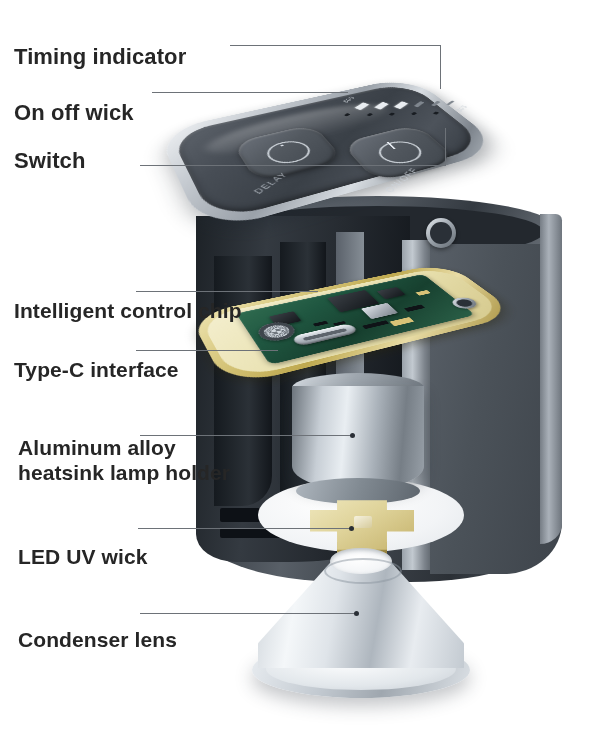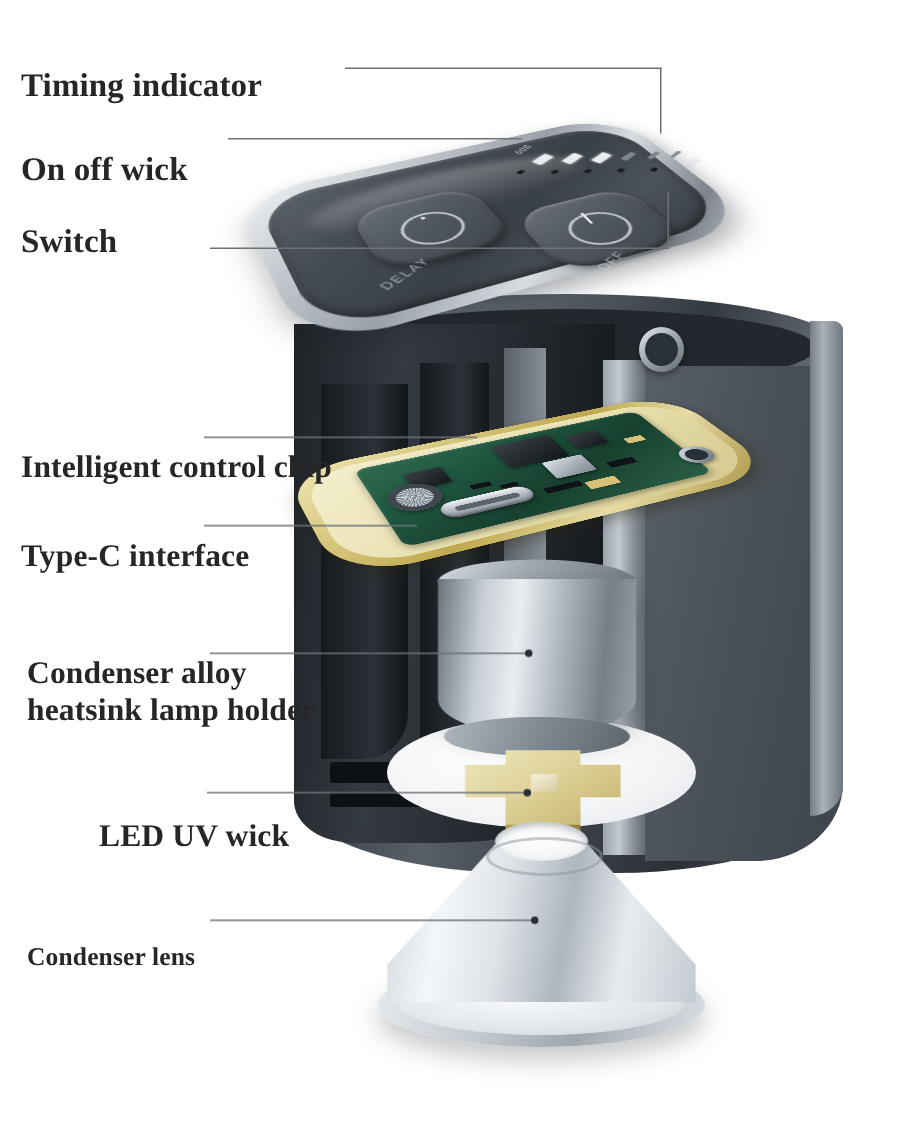--- a/index.html
+++ b/index.html
@@ -2,21 +2,21 @@
 <html><head>
 <meta charset="utf-8">
 <style>
   html,body{margin:0;padding:0;background:#fff;}
   body{width:600px;height:750px;overflow:hidden;
        font-family:"Liberation Serif","DejaVu Serif",serif;}
   #stage{position:relative;width:600px;height:750px;background:#ffffff;}
 
   
   .label{position:absolute;color:#262626;font-weight:700;
-         font-family:Liberation Serif, serif;
+         font-family:Liberation Sans, sans-serif;
          letter-spacing:.1px;line-height:1.18;white-space:pre;z-index:40;}
 
   
   .lead{position:absolute;background:#6d7278;z-index:38;}
   .lead.h{height:1px;}
   .lead.v{width:1px;}
   .dot{position:absolute;width:5px;height:5px;border-radius:50%;
        background:#2a2f36;z-index:39;}
 
   
@@ -302,20 +302,20 @@
   <div class="label" style="left:14px;top:44px;font-size:22px;">Timing indicator</div>
 
   <div class="label" style="left:14px;top:100px;font-size:22px;">On off wick</div>
 
   <div class="label" style="left:14px;top:148px;font-size:22px;">Switch</div>
 
   <div class="label" style="left:14px;top:358px;font-size:21px;">Type-C interface</div>
 
   <div class="label" style="left:14px;top:299px;font-size:21px;">Intelligent control chip</div>
 
-  <div class="label" style="left:18px;top:436px;font-size:21px;">Condenser alloy
+  <div class="label" style="left:18px;top:436px;font-size:21px;">Aluminum alloy
 heatsink lamp holder</div>
 
-  <div class="label" style="left:18px;top:545px;font-size:21px;margin-left:48px;">LED UV wick</div>
-
-  <div class="label" style="left:18px;top:628px;font-size:17px;">Condenser lens</div>
+  <div class="label" style="left:18px;top:545px;font-size:21px;">LED UV wick</div>
+
+  <div class="label" style="left:18px;top:628px;font-size:21px;">Condenser lens</div>
 
 </div>
 
 </body></html>

